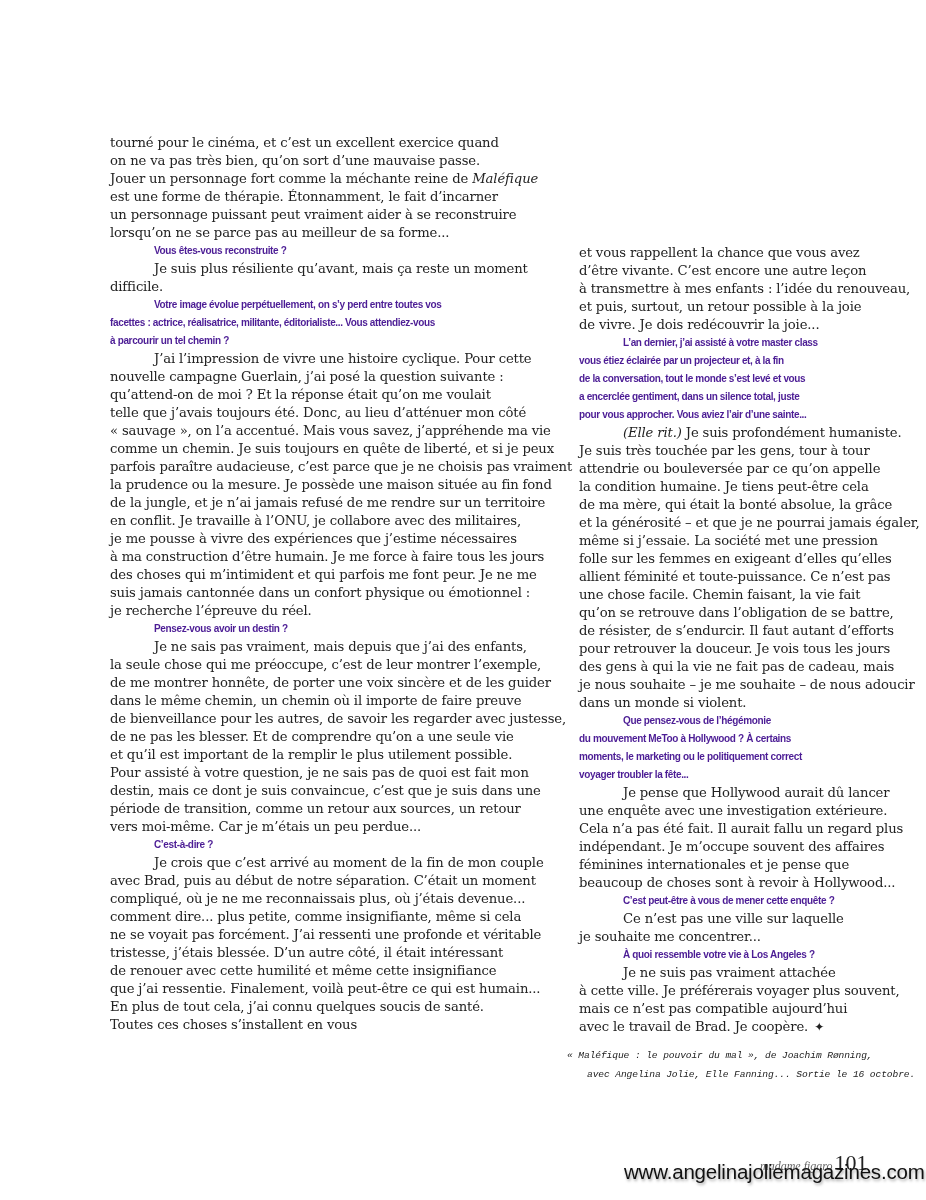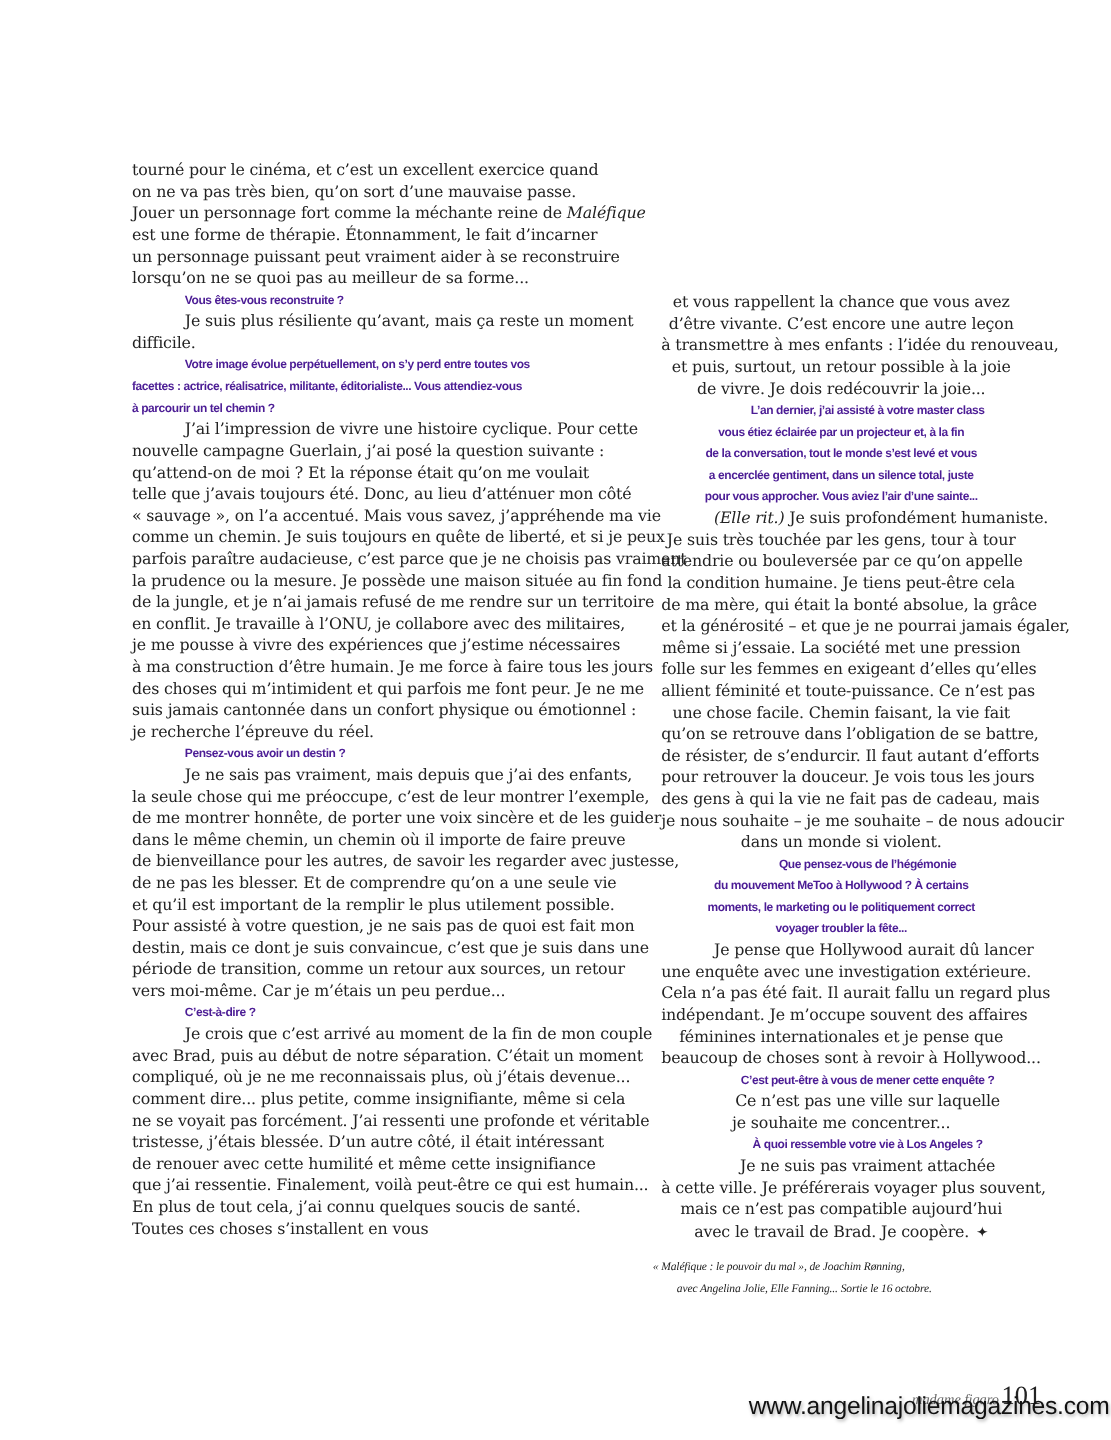--- a/index.html
+++ b/index.html
@@ -2,36 +2,36 @@
 <html><head>
 <meta charset="utf-8">
 <style>
   html, body { margin: 0; padding: 0; }
   body {
     width: 926px; height: 1200px; background: #ffffff; position: relative; overflow: hidden;
     color: #1a1a1a;
   }
   .col { position: absolute; top: 134px; }
   .col.left { left: 110px; width: 400px; }
-  .col.right { left: 551px; width: 300px; top: 244px; text-align: center; }
+  .col.right { left: 579px; width: 300px; top: 244px; }
   .line {
     font-family: "DejaVu Serif", "Liberation Serif", serif;
     font-size: 13.2px; line-height: 18px; height: 18px; white-space: nowrap;
     letter-spacing: -0.15px; color: #222;
   }
   .line.q {
     font-family: "Liberation Sans", "DejaVu Sans", sans-serif;
     font-weight: bold; font-size: 10px; letter-spacing: -0.35px; color: #4c1d95;
   }
   .line.indent { padding-left: 44px; }
   .col.right .line.indent { padding-left: 44px; }
   .line i { }
   .caption {
-    position: absolute; left: 520px; top: 1046px; width: 300px;
-    font-family: Liberation Serif, serif; font-style: italic;
+    position: absolute; left: 543px; top: 1046px; width: 300px;
+    font-family: Liberation Mono, monospace; font-style: italic;
     font-size: 9.6px; line-height: 19px; color: #222; letter-spacing: -0.1px;
   }
   .caption .c1 { padding-left: 24px; white-space: nowrap; }
   .caption .c2 { white-space: nowrap; margin-left: 44px; }
   .folio {
     position: absolute; left: 760px; top: 1150px;
     font-family: "Liberation Serif", serif; font-size: 12px; font-style: italic; color: #666;
   }
   .folio .num { font-style: normal; font-size: 22px; color: #222; margin-left: 2px; }
   .watermark {
@@ -43,21 +43,21 @@
 </style>
 </head>
 <body>
 
 <div class="col left" id="left-col">
     <div class="line"><span>tourné pour le cinéma, et c’est un excellent exercice quand</span></div>
     <div class="line"><span>on ne va pas très bien, qu’on sort d’une mauvaise passe.</span></div>
     <div class="line"><span>Jouer un personnage fort comme la méchante reine de </span><i>Maléfique</i></div>
     <div class="line"><span>est une forme de thérapie. Étonnamment, le fait d’incarner</span></div>
     <div class="line"><span>un personnage puissant peut vraiment aider à se reconstruire</span></div>
-    <div class="line"><span>lorsqu’on ne se quoi pas au meilleur de sa forme...</span></div>
+    <div class="line"><span>lorsqu’on ne se parce pas au meilleur de sa forme...</span></div>
     <div class="line q indent"><span>Vous êtes-vous reconstruite ?</span></div>
     <div class="line indent"><span>Je suis plus résiliente qu’avant, mais ça reste un moment</span></div>
     <div class="line"><span>difficile.</span></div>
     <div class="line q indent"><span>Votre image évolue perpétuellement, on s’y perd entre toutes vos</span></div>
     <div class="line q"><span>facettes : actrice, réalisatrice, militante, éditorialiste... Vous attendiez-vous</span></div>
     <div class="line q"><span>à parcourir un tel chemin ?</span></div>
     <div class="line indent"><span>J’ai l’impression de vivre une histoire cyclique. Pour cette</span></div>
     <div class="line"><span>nouvelle campagne Guerlain, j’ai posé la question suivante :</span></div>
     <div class="line"><span>qu’attend-on de moi ? Et la réponse était qu’on me voulait</span></div>
     <div class="line"><span>telle que j’avais toujours été. Donc, au lieu d’atténuer mon côté</span></div>

